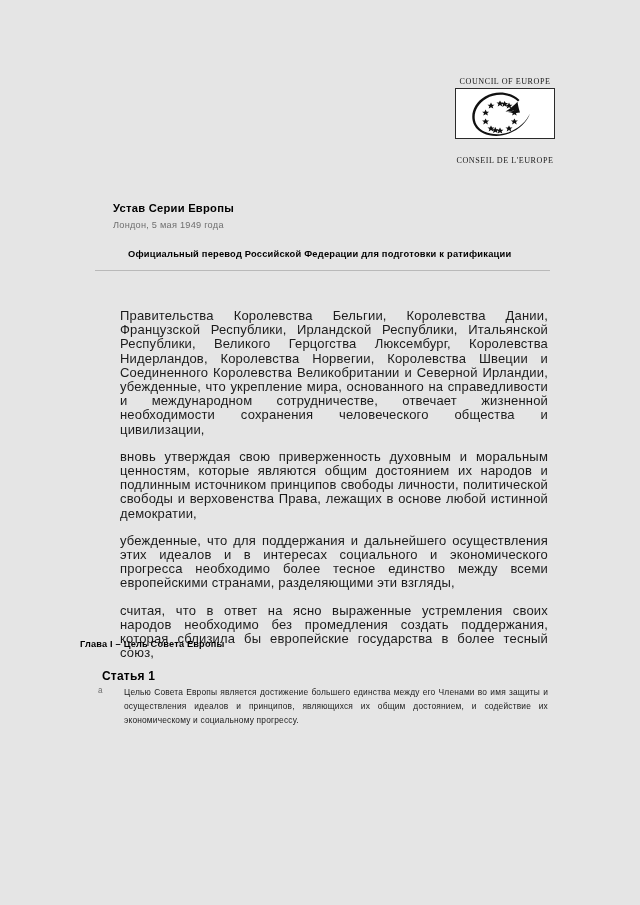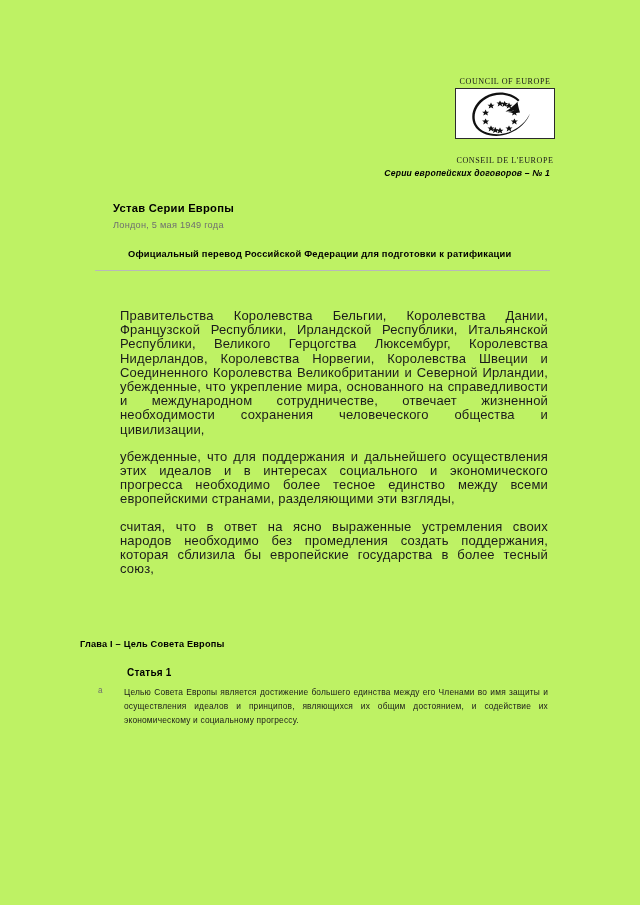--- a/index.html
+++ b/index.html
@@ -13,21 +13,21 @@
     font-family: "Liberation Sans", sans-serif;
     color: #000000;
     position: relative;
     overflow: hidden;
   }
 
   .page {
     position: relative;
     width: 640px;
     height: 905px;
-    background: #bef264;
+    background: #e5e5e5;
   }
 
   
   .logo-block {
     position: absolute;
     left: 453px;
     top: 76px;
     width: 104px;
     text-align: center;
   }
@@ -123,23 +123,23 @@
   .chapter-heading {
     position: absolute;
     left: 80px;
     top: 631px;
     font-size: 9.2px;
     font-weight: bold;
     letter-spacing: 0.2px;
   }
   .article-heading {
     position: absolute;
-    left: 127px;
+    left: 102px;
     top: 657px;
-    font-size: 10px;
+    font-size: 12px;
     font-weight: bold;
     letter-spacing: 0.2px;
   }
 
   
   .article-body {
     position: absolute;
     left: 98px;
     top: 685px;
     width: 450px;
@@ -189,32 +189,32 @@
           <polygon points="35,13.6 36.1,15.8 38.5,15.8 36.6,17.3 37.3,19.6 35,18.2 32.7,19.6 33.4,17.3 31.5,15.8 33.9,15.8"></polygon>
           <polygon points="48.6,11.9 49.7,14.1 52.1,14.1 50.2,15.6 50.9,17.9 48.6,16.5 46.3,17.9 47,15.6 45.1,14.1 47.5,14.1"></polygon>
           <polygon points="39.3,38.1 40.4,40.3 42.8,40.3 40.9,41.8 41.6,44.1 39.3,42.7 37,44.1 37.7,41.8 35.8,40.3 38.2,40.3"></polygon>
         </g>
       </svg>
     </div>
 
     <div class="logo-caption logo-caption-bottom">CONSEIL DE L'EUROPE</div>
   </div>
 
-  <div class="series-line">Серии европейских договоров – № 1</div>
 
   <h1 class="doc-title">Устав Серии Европы</h1>
 
   <div class="doc-date">Лондон, 5 мая 1949 года</div>
 
   <div class="doc-subtitle">Официальный перевод Российской Федерации для подготовки к ратификации</div>
 
   <div class="divider"></div>
 
   <div class="preamble">
     <p class="para">Правительства Королевства Бельгии, Королевства Дании, Французской Республики, Ирландской Республики, Итальянской Республики, Великого Герцогства Люксембург, Королевства Нидерландов, Королевства Норвегии, Королевства Швеции и Соединенного Королевства Великобритании и Северной Ирландии, убежденные, что укрепление мира, основанного на справедливости и международном сотрудничестве, отвечает жизненной необходимости сохранения человеческого общества и цивилизации,</p>
+    <p class="para">вновь утверждая свою приверженность духовным и моральным ценностям, которые являются общим достоянием их народов и подлинным источником принципов свободы личности, политической свободы и верховенства Права, лежащих в основе любой истинной демократии,</p>
     <p class="para">убежденные, что для поддержания и дальнейшего осуществления этих идеалов и в интересах социального и экономического прогресса необходимо более тесное единство между всеми европейскими странами, разделяющими эти взгляды,</p>
     <p class="para">считая, что в ответ на ясно выраженные устремления своих народов необходимо без промедления создать поддержания, которая сблизила бы европейские государства в более тесный союз,</p>
   </div>
 
   <h2 class="chapter-heading">Глава I – Цель Совета Европы</h2>
 
   <h3 class="article-heading">Статья 1</h3>
 
   <div class="article-body">
     <span class="article-marker">а</span>

